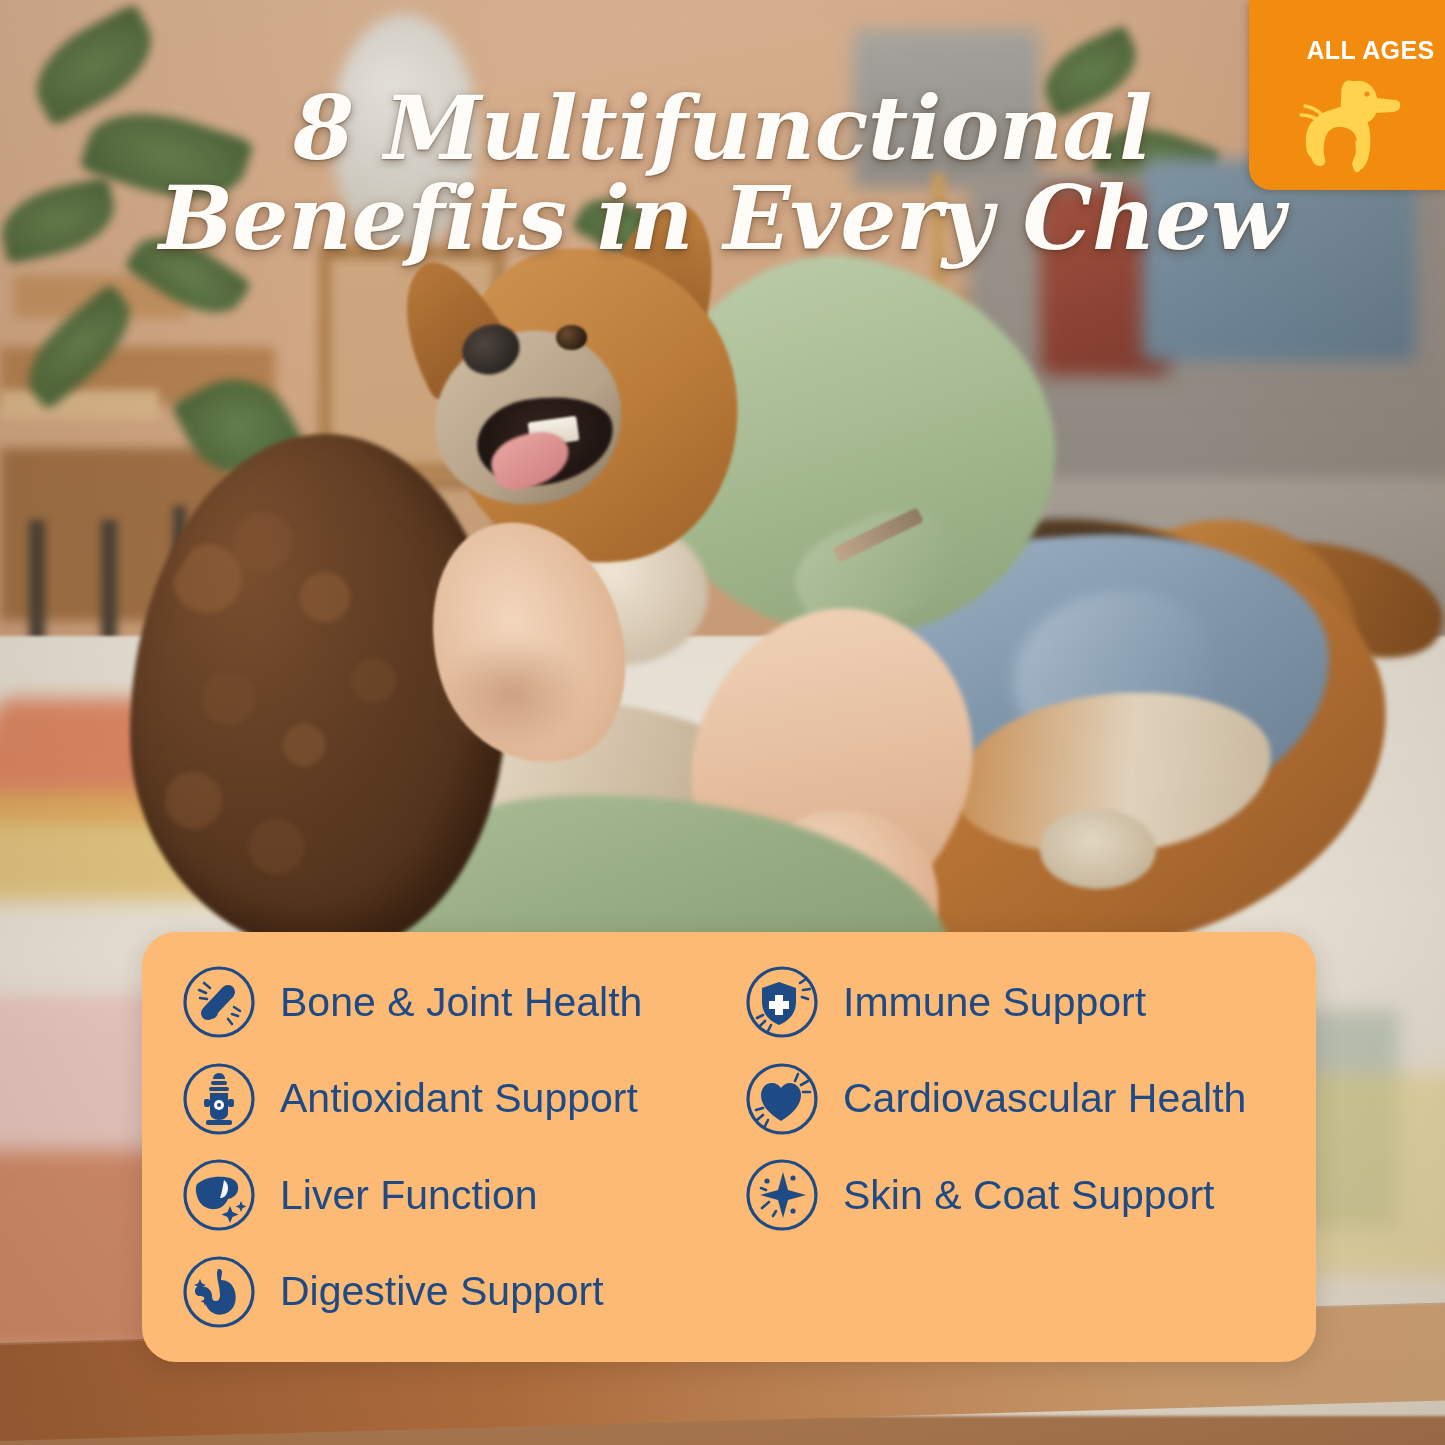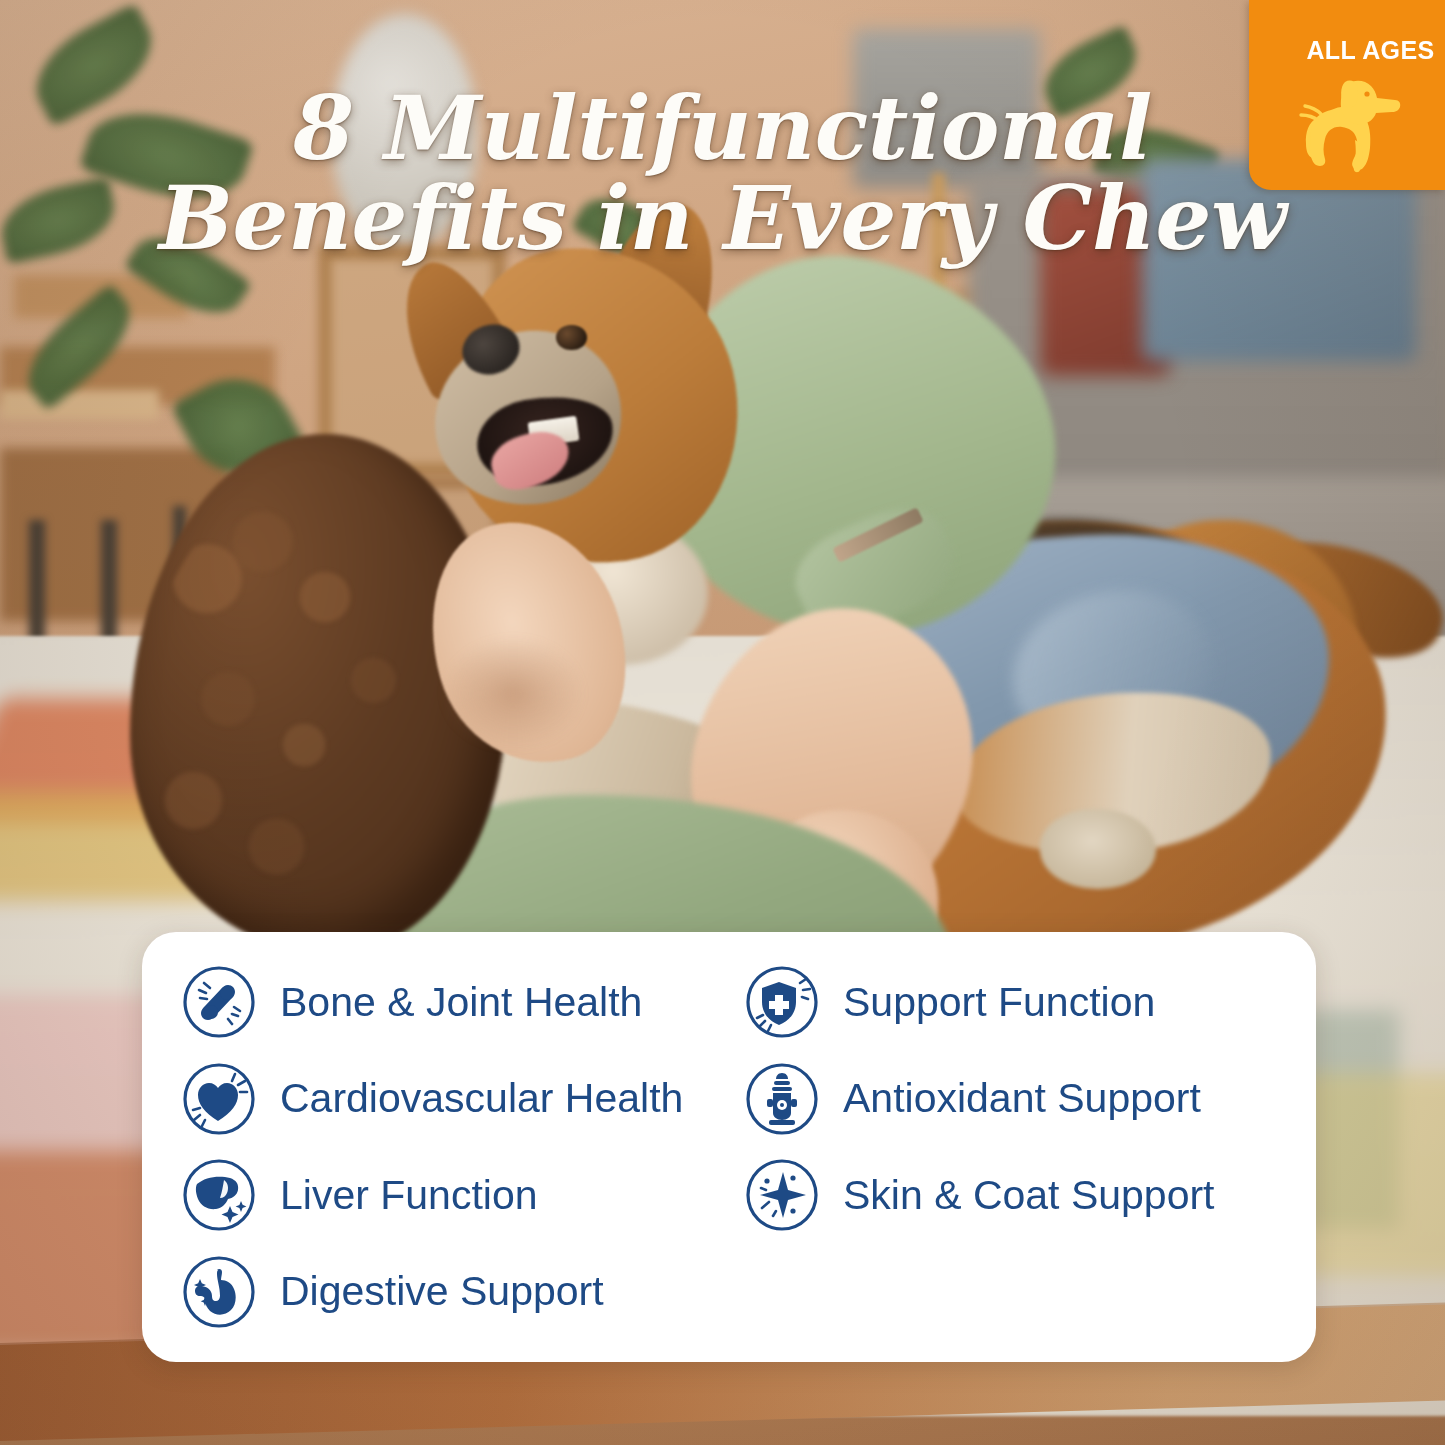--- a/index.html
+++ b/index.html
@@ -461,21 +461,21 @@
     position: absolute;
     left: 50%; top: 68px;
     transform: translateX(-50%);
   }
 
   
   .card {
     position: absolute;
     left: 142px; top: 932px;
     width: 1174px; height: 430px;
-    background: #ffffff;
+    background: #fdba74;
     border-radius: 34px;
     box-shadow: 0 6px 26px rgba(60,40,20,.18);
     padding: 22px 34px 22px 38px;
     display: grid;
     grid-template-columns: 1fr 1fr;
     grid-template-rows: repeat(4, 1fr);
     column-gap: 24px;
     align-items: center;
   }
 
@@ -656,21 +656,39 @@
         <path d="M32 32h8v6h6v8h-6v6h-8v-6h-6v-8h6z" fill="#FFFFFF"></path>
         <g stroke="#1E4A85" stroke-width="2.6" stroke-linecap="round">
           <path d="M57 20l6-4"></path>
             <path d="M60 27l7-1"></path>
             <path d="M59 34l6 2"></path>
           <path d="M20 52l-6 3"></path>
             <path d="M22 58l-5 5"></path>
             <path d="M28 62l-3 6"></path>
         </g>
       </svg>
-      <span class="lbl">Support Function</span>
+      <span class="lbl">Immune Support</span>
+    </div>
+
+    <div class="benefit">
+      <svg class="ico" viewBox="0 0 78 78">
+        <circle cx="39" cy="39" r="34" fill="none" stroke="#1E4A85" stroke-width="3.2"></circle>
+        <g fill="#1E4A85">
+          <path d="M39 13c4 0 6 3 6 6h-12c0-3 2-6 6-6z"></path>
+          <rect x="31" y="21" width="16" height="4" rx="2"></rect>
+          <rect x="29" y="27" width="20" height="4" rx="2"></rect>
+          <path d="M30 33h18v20c0 4-4 7-9 7s-9-3-9-7z"></path>
+          <rect x="24" y="39" width="6" height="8" rx="2"></rect>
+          <rect x="48" y="39" width="6" height="8" rx="2"></rect>
+          <rect x="26" y="60" width="26" height="5" rx="2"></rect>
+        </g>
+        <circle cx="39" cy="45" r="5" fill="#FFFFFF"></circle>
+        <circle cx="39" cy="45" r="2" fill="#1E4A85"></circle>
+      </svg>
+      <span class="lbl">Antioxidant Support</span>
     </div>
 
     <div class="benefit">
       <svg class="ico" viewBox="0 0 78 78">
         <circle cx="39" cy="39" r="34" fill="none" stroke="#1E4A85" stroke-width="3.2"></circle>
         <path d="M38 61C24 52 18 44 18 35c0-7 5-12 11-12 4 0 7 2 9 5 2-3 5-5 9-5 6 0 11 5 11 12 0 9-6 17-20 26z" fill="#1E4A85"></path>
         <g stroke="#1E4A85" stroke-width="2.6" stroke-linecap="round">
           <path d="M52 21l3-7"></path>
             <path d="M58 25l7-4"></path>
             <path d="M60 32l7 0"></path>
@@ -678,38 +696,20 @@
             <path d="M20 55l-6 5"></path>
             <path d="M25 60l-3 6"></path>
         </g>
       </svg>
       <span class="lbl">Cardiovascular Health</span>
     </div>
 
     <div class="benefit">
       <svg class="ico" viewBox="0 0 78 78">
         <circle cx="39" cy="39" r="34" fill="none" stroke="#1E4A85" stroke-width="3.2"></circle>
-        <g fill="#1E4A85">
-          <path d="M39 13c4 0 6 3 6 6h-12c0-3 2-6 6-6z"></path>
-          <rect x="31" y="21" width="16" height="4" rx="2"></rect>
-          <rect x="29" y="27" width="20" height="4" rx="2"></rect>
-          <path d="M30 33h18v20c0 4-4 7-9 7s-9-3-9-7z"></path>
-          <rect x="24" y="39" width="6" height="8" rx="2"></rect>
-          <rect x="48" y="39" width="6" height="8" rx="2"></rect>
-          <rect x="26" y="60" width="26" height="5" rx="2"></rect>
-        </g>
-        <circle cx="39" cy="45" r="5" fill="#FFFFFF"></circle>
-        <circle cx="39" cy="45" r="2" fill="#1E4A85"></circle>
-      </svg>
-      <span class="lbl">Antioxidant Support</span>
-    </div>
-
-    <div class="benefit">
-      <svg class="ico" viewBox="0 0 78 78">
-        <circle cx="39" cy="39" r="34" fill="none" stroke="#1E4A85" stroke-width="3.2"></circle>
         <path d="M17 28c8-7 22-9 33-6 6 2 9 6 8 12-1 5-5 8-10 9-2 5-6 9-12 10-8 1-15-3-18-10-2-5-3-11-1-15z" fill="#1E4A85"></path>
         <path d="M44 24c4 3 5 8 3 13-1 3-4 5-7 5 2-6 3-12 4-18z" fill="#FFFFFF" opacity=".95"></path>
         <g fill="#1E4A85">
           <path d="M50 50l2.5 6 6 2.5-6 2.5-2.5 6-2.5-6-6-2.5 6-2.5z"></path>
           <path d="M61 45l1.6 3.8 3.8 1.6-3.8 1.6L61 56l-1.6-3.9-3.8-1.6 3.8-1.6z"></path>
         </g>
       </svg>
       <span class="lbl">Liver Function</span>
     </div>
 

